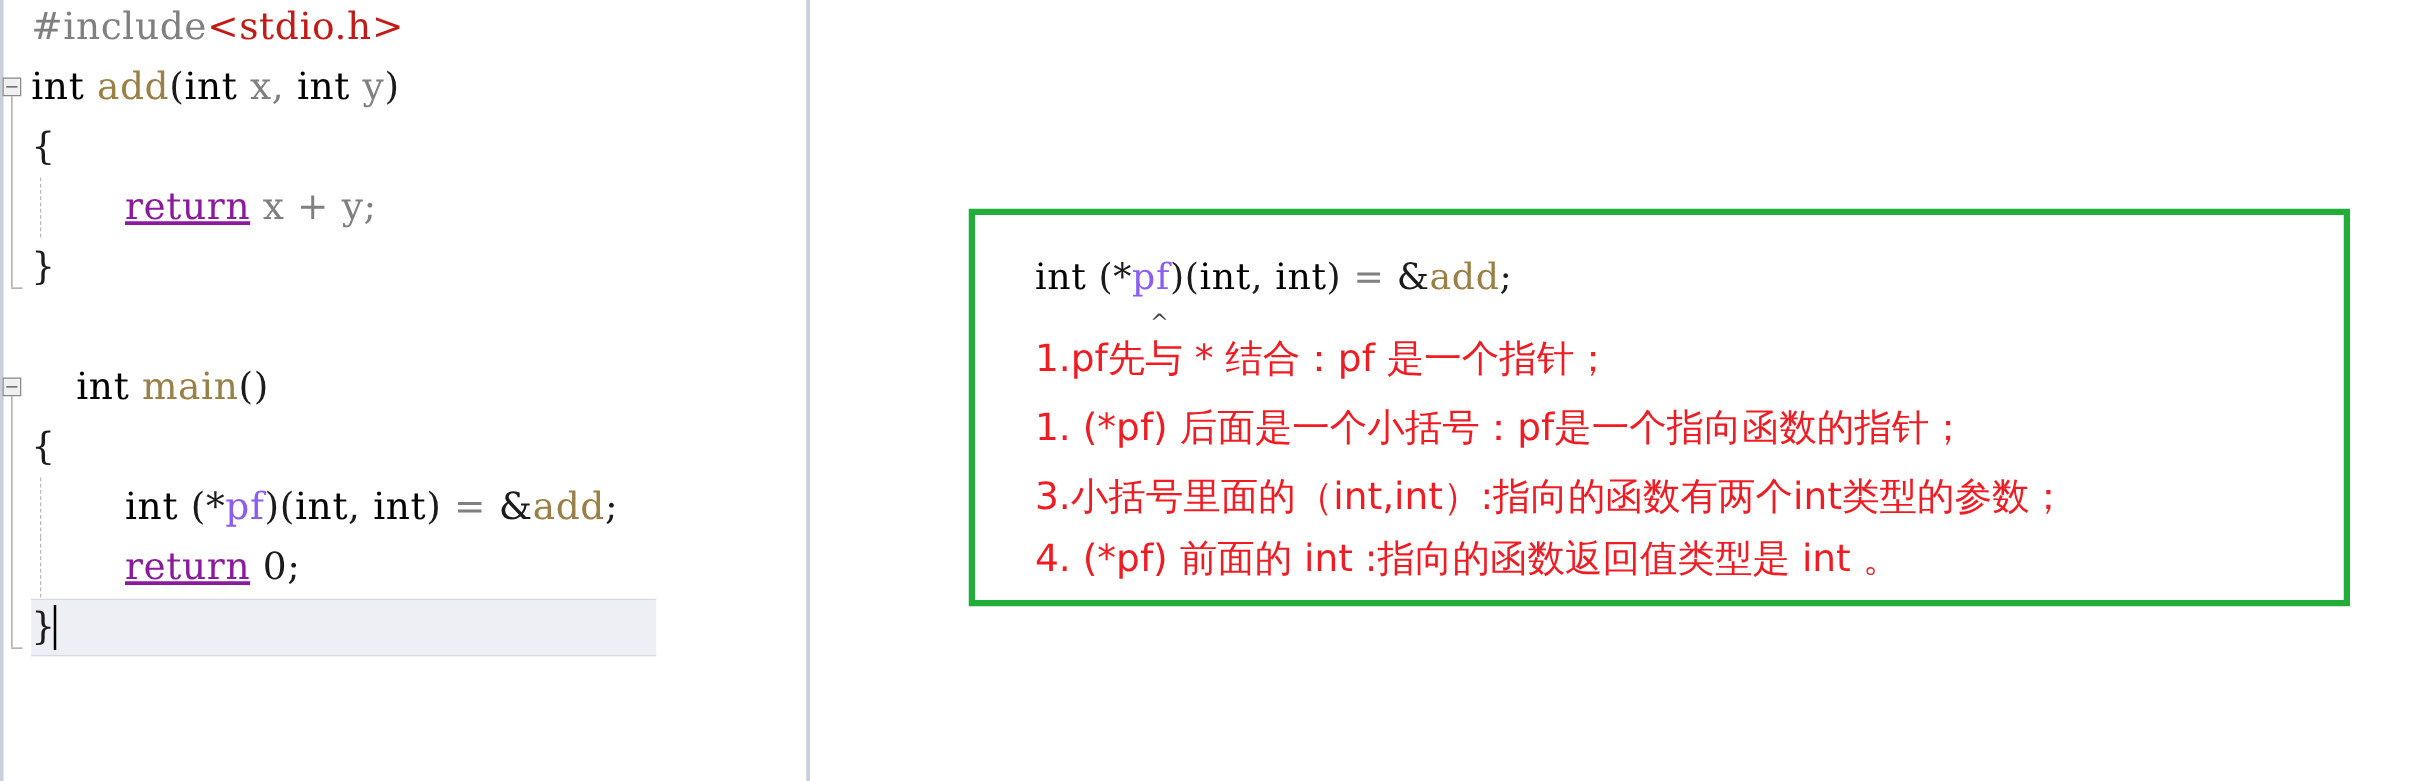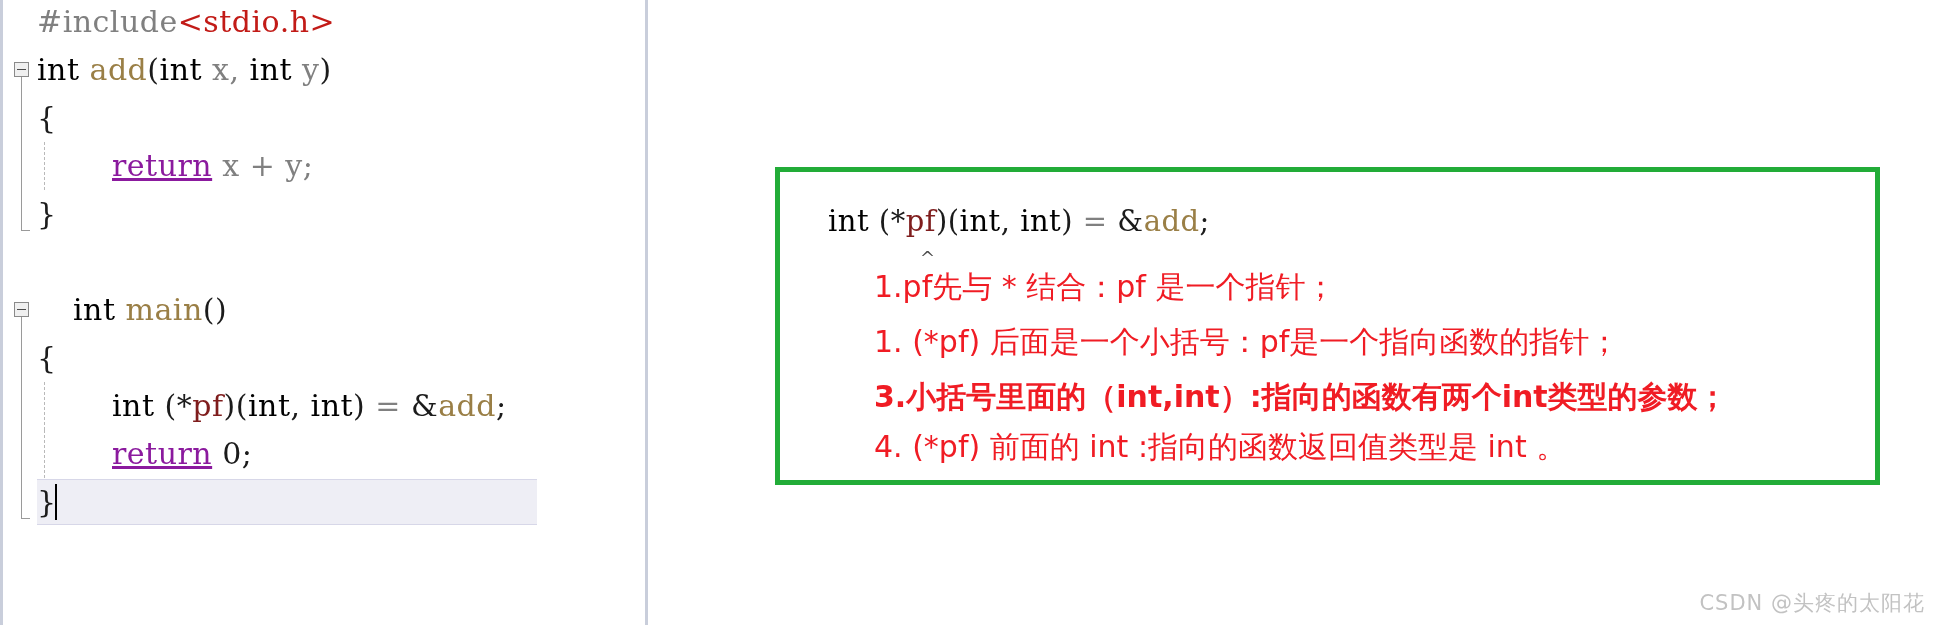--- a/index.html
+++ b/index.html
@@ -37,21 +37,21 @@
     background: #c9cedb;
   }
   #gutter {
     position: absolute;
     left: 3px; top: 0;
     width: 22px; height: 625px;
     background: #ffffff;
   }
   .code-area {
     position: absolute;
-    left: 12px; top: 0;
+    left: 0; top: 0;
     width: 656px;
     height: 625px;
   }
   .code-line {
     position: absolute;
     left: 0;
     height: 48px;
     line-height: 48px;
     white-space: pre;
     font-family: "DejaVu Serif", "Liberation Serif", serif;
@@ -64,21 +64,21 @@
     white-space: pre;
   }
   
   .tok-pre      { color: #808080; }
   .tok-str      { color: #c21b17; }
   .tok-kw       { color: #000000; }
   .tok-fn       { color: #9a7f46; }
   .tok-ret      { color: #8b1a9e; text-decoration: underline; }
   .tok-plain    { color: #808080; }
   .tok-punct    { color: #1b1b1b; }
-  .tok-var      { color: #7f1d1d; }
+  .tok-var      { color: #8b5cf6; }
   .tok-num      { color: #1b1b1b; }
 
   
   .fold-marker {
     position: absolute;
     left: 2px;
     width: 15px; height: 15px;
     border: 1px solid #8a8a8a;
     background: #f0f0f0;
     box-sizing: border-box;
@@ -156,21 +156,20 @@
     font-family: "DejaVu Serif", serif;
   }
   .note-line {
     position: absolute;
     left: 48px;
     color: #f01c24;
     font-family: "DejaVu Sans", "Liberation Sans", sans-serif;
     font-size: 30px;
     white-space: pre;
     letter-spacing: 0px;
-    margin-left: 46px;
   }
 
   
   #watermark {
     position: absolute;
     right: 14px;
     bottom: 8px;
     color: #c2c2c2;
     font-family: "DejaVu Sans", "Liberation Sans", sans-serif;
     font-size: 21px;
@@ -211,20 +210,19 @@
         <div class="fold-line" style="top: 317px; height: 201px;"></div>
       </div>
   </div>
 
   <div id="note-box">
     <div id="note-code"><span class="tok-kw">int</span><span class="tok-plain"> </span><span class="tok-punct">(</span><span class="tok-punct">*</span><span class="tok-var">pf</span><span class="tok-punct">)(</span><span class="tok-kw">int</span><span class="tok-punct">, </span><span class="tok-kw">int</span><span class="tok-punct">)</span><span class="tok-plain"> = </span><span class="tok-punct">&amp;</span><span class="tok-fn">add</span><span class="tok-punct">;</span></div>
     <div id="note-caret-dot">^</div>
     <div id="note-lines">
         <div class="note-line" style="top: 95px;">1.pf先与 * 结合：pf 是一个指针；</div>
         <div class="note-line" style="top: 150px;">1. (*pf) 后面是一个小括号：pf是一个指向函数的指针；</div>
-        <div class="note-line" style="top: 205px; font-weight: bold;">3.小括号里面的（int,int）:指向的函数有两个int类型的参数；</div>
+        <div class="note-line" style="top: 205px;">3.小括号里面的（int,int）:指向的函数有两个int类型的参数；</div>
         <div class="note-line" style="top: 255px;">4. (*pf) 前面的 int :指向的函数返回值类型是 int 。</div>
       </div>
   </div>
 
-  <div id="watermark">CSDN @头疼的太阳花</div>
 
 </div>
 
 </body></html>

